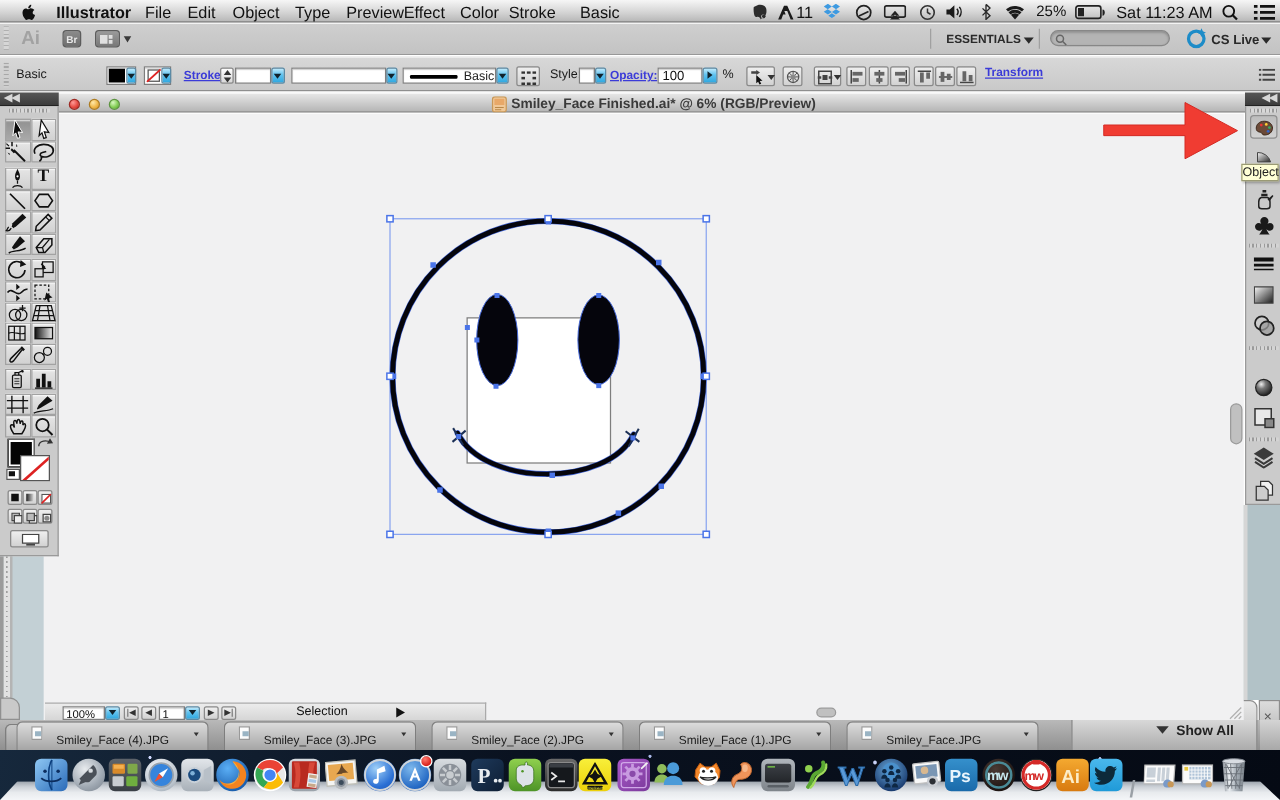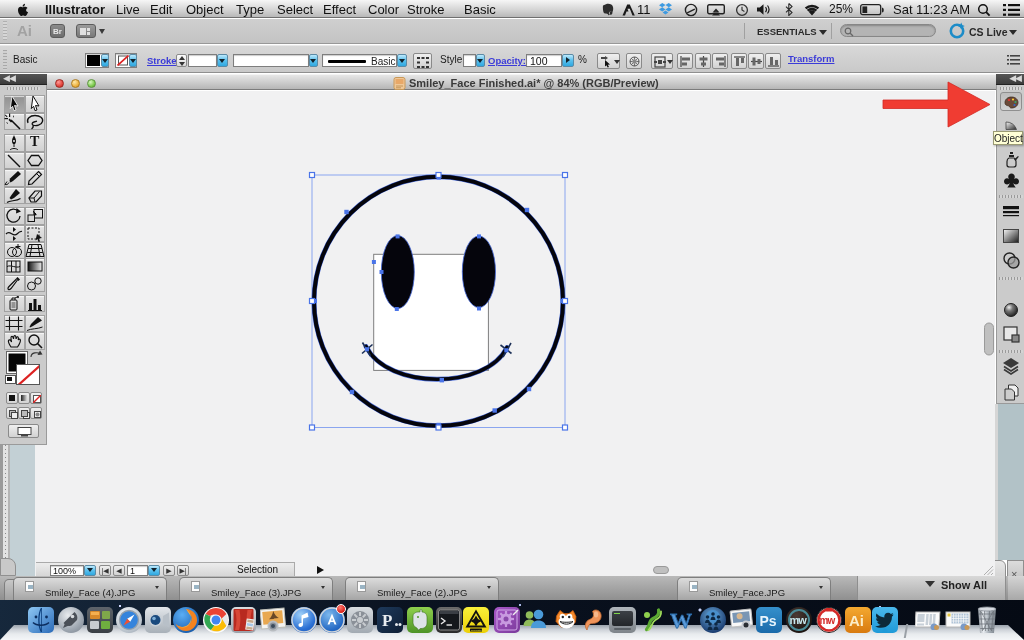--- a/index.html
+++ b/index.html
@@ -20,21 +20,21 @@
 .btn{background:linear-gradient(#efefef,#d2d2d2);border:1px solid #8a8a8a;border-radius:2px}
 .tool{width:20.5px;height:17.5px;background:linear-gradient(#e6e6e6,#d0d0d0);box-shadow:inset 0 0 0 1px #a2a2a2,inset 0 2px 1px rgba(255,255,255,0.7)}
 .tool.sel{background:linear-gradient(#8f8f8f,#ababab)}
 .tool svg{display:block;margin:0 auto}
 
 #titlebar{left:0;top:74px;width:1024px;height:16px;background:linear-gradient(#e6e6e6,#b6b6b6);border-bottom:1px solid #7c7c7c;border-top:1px solid #f4f4f4}
 .tl{position:absolute;top:3.5px;width:9px;height:9px;border-radius:50%}
 #title-text{position:absolute;left:409px;top:2px;font-size:11px;font-weight:bold;color:#3a3a3a}
 
 #canvas{left:35px;top:91px;width:960px;height:485px;background:#f1f1f2}
-#statusbar{left:36px;top:562px;width:259px;height:14px;background:linear-gradient(#ececec,#d6d6d6);border-top:1px solid #aaa;border-right:1px solid #aaa;font-size:10px;color:#222}
+#statusbar{left:36px;top:562px;width:353px;height:14px;background:linear-gradient(#ececec,#d6d6d6);border-top:1px solid #aaa;border-right:1px solid #aaa;font-size:10px;color:#222}
 
 #desk-left{left:0;top:445px;width:35px;height:131px;background:#c3d0d5}
 #desk-left .e1{position:absolute;left:0;top:0;width:3px;height:131px;background:#9a9a9a}
 #desk-left .e2{position:absolute;left:3px;top:0;width:5px;height:131px;background:#e2e2e2}
 #desk-left .e3{position:absolute;left:5px;top:0;width:1px;height:131px;background:repeating-linear-gradient(#888 0 1px,transparent 1px 4px)}
 #desk-left .e4{position:absolute;left:8px;top:0;width:2px;height:131px;background:#b4b4b4}
 #desk-right{left:995px;top:404px;width:29px;height:156px;background:#b2c2c7;border-left:3px solid #d6d6d6}
 #showall-ext{left:857px;top:560px;width:149px;height:40px;background:linear-gradient(#e8e8e8,#b8b8b8);border:1px solid #8e8e8e;border-radius:6px 6px 0 0}
 #closebox{left:1007px;top:560px;width:17px;height:40px;background:linear-gradient(#dcdcdc,#aaa);border:1px solid #8e8e8e}
 
@@ -127,25 +127,25 @@
       <div class="e4"></div>
 <div class="abs" style="left:0px;top:113px;width:16px;height:18px;background:#c9c9c9;border-top-right-radius:8px;border:1px solid #909090"></div>
     </div>
 <div class="abs" id="desk-right"></div>
 
 <div class="abs" id="menubar">
   <svg class="abs" style="left:17px;top:3px" width="12" height="14" viewBox="0 0 12 14">
         <path fill="#111" d="M9.1 7.4c0-1.6 1.3-2.4 1.4-2.4C9.7 3.8 8.5 3.7 8.1 3.7c-1 -.1-1.9.6-2.4.6-.5 0-1.3-.6-2.1-.6C2.5 3.7 1 4.6 1 7c0 1.5.5 3 1.2 4 .6.9 1.1 1.9 1.9 1.9.8 0 1.1-.5 2.1-.5 1 0 1.2.5 2.1.5.9 0 1.4-.9 1.9-1.8.6-1 .8-2 .8-2.1-.1 0-1.9-.7-1.9-1.6zM7.4 2.7c.4-.5.7-1.2.6-1.9-.6 0-1.4.4-1.8 1-.4.4-.7 1.2-.6 1.8.7.1 1.4-.4 1.8-.9z"></path>
       </svg>
   <span class="mi b" style="left:45px">Illustrator</span>
-  <span class="mi" style="left:116px">Live</span>
+  <span class="mi" style="left:116px">File</span>
   <span class="mi" style="left:150px">Edit</span>
   <span class="mi" style="left:186px">Object</span>
   <span class="mi" style="left:236px">Type</span>
-  <span class="mi" style="left:277px">Select</span>
+  <span class="mi" style="left:277px">Preview</span>
   <span class="mi" style="left:323px">Effect</span>
   <span class="mi" style="left:368px">Color</span>
   <span class="mi" style="left:407px">Stroke</span>
   <span class="mi" style="left:464px">Basic</span>
   <svg class="abs" style="left:601px;top:3px" width="13" height="13" viewBox="0 0 13 13">
         <path fill="#2d2d2d" d="M2 2.5 L5 1.2 C8 0.2 11.5 1.5 12 4 C12.5 6.5 12 9 10.5 10.5 C9.5 11.5 8 11.3 7.5 12.5 C7.2 11 6 10.2 4.5 10.5 C3 10.8 2.5 9.5 2.2 8 C1.8 6 1.8 4 2 2.5 Z M9.5 8.5 a1.6 1.6 0 1 0 0.01 0"></path>
         <circle cx="10" cy="10" r="1.4" fill="#2d2d2d"></circle>
       </svg>
   <svg class="abs" style="left:622px;top:3.5px" width="13" height="12" viewBox="0 0 13 12">
         <path fill="#1a1a1a" d="M5.2 0.5 L0.5 11.5 L3 11.5 L4.5 7.5 L6.5 7.5 L5.5 4.8 L7.8 4.8 L10.5 11.5 L12.8 11.5 L7.8 0.5 Z"></path>
@@ -364,21 +364,21 @@
 </div>
 <div class="abs" id="titlebar">
   <div class="tl" style="left:55px;background:radial-gradient(circle at 35% 30%,#ff9a96,#e3453d 60%,#b0241e);border:0.5px solid #9d2a24"></div>
   <div class="tl" style="left:71px;background:radial-gradient(circle at 35% 30%,#ffe9a8,#eeb342 60%,#c98b1e);border:0.5px solid #ad7c22"></div>
   <div class="tl" style="left:87px;background:radial-gradient(circle at 35% 30%,#d8f8c0,#7ecb4f 60%,#55a02c);border:0.5px solid #5d9441"></div>
   <svg class="abs" style="left:393px;top:1.5px" width="13" height="13" viewBox="0 0 13 13">
         <rect x="1" y="0.5" width="11" height="12" rx="2" fill="#f0c898" stroke="#c89858"></rect>
         <rect x="2.5" y="2" width="8" height="5" fill="#e8a868"></rect>
         <path d="M3 9 L10 9 M3 10.8 L8 10.8" stroke="#b88848" stroke-width="0.8"></path>
       </svg>
-<div id="title-text">Smiley_Face Finished.ai* @ 84% (RGB/Preview)</div>
+<div id="title-text">Smiley_Face Finished.ai* @ 6% (RGB/Preview)</div>
 </div>
 <div class="abs" id="statusbar">
   <div class="abs fld" style="left:14px;top:1.5px;width:34px;height:11px">
         <div class="abs" style="left:2px;top:0px;font-size:9px;color:#111">100%</div>
       </div>
   <div class="abs dd" style="left:48px;top:1.5px;width:12px;height:11px"></div>
   <div class="abs btn" style="left:63px;top:1.5px;width:12px;height:11px;font-size:7px;text-align:center;line-height:10px;color:#333">|◀</div>
   <div class="abs btn" style="left:77px;top:1.5px;width:12px;height:11px;font-size:7px;text-align:center;line-height:10px;color:#333">◀</div>
   <div class="abs fld" style="left:91px;top:1.5px;width:21px;height:11px">
         <div class="abs" style="left:2px;top:0px;font-size:9px;color:#111">1</div>
@@ -717,20 +717,25 @@
   <div class="minbar" style="left:179px;width:154px">
         <span class="mico"></span>
         <span class="mtx" style="left:31px">Smiley_Face (3).JPG</span>
         <span class="mdd"></span>
       </div>
   <div class="minbar" style="left:345px;width:154px">
         <span class="mico"></span>
         <span class="mtx" style="left:31px">Smiley_Face (2).JPG</span>
         <span class="mdd"></span>
       </div>
+  <div class="minbar" style="left:511px;width:154px">
+        <span class="mico"></span>
+        <span class="mtx" style="left:31px">Smiley_Face (1).JPG</span>
+        <span class="mdd"></span>
+      </div>
   <div class="minbar" style="left:677px;width:154px">
         <span class="mico"></span>
         <span class="mtx" style="left:31px">Smiley_Face.JPG</span>
         <span class="mdd"></span>
       </div>
   <div class="abs" style="left:925px;top:5px;width:0;height:0;border-left:5px solid transparent;border-right:5px solid transparent;border-top:6px solid #333"></div>
   <div class="abs" style="left:941px;top:3px;font-size:11px;font-weight:bold;color:#222">Show All</div>
 </div>
 
 <div class="abs" id="dock">

